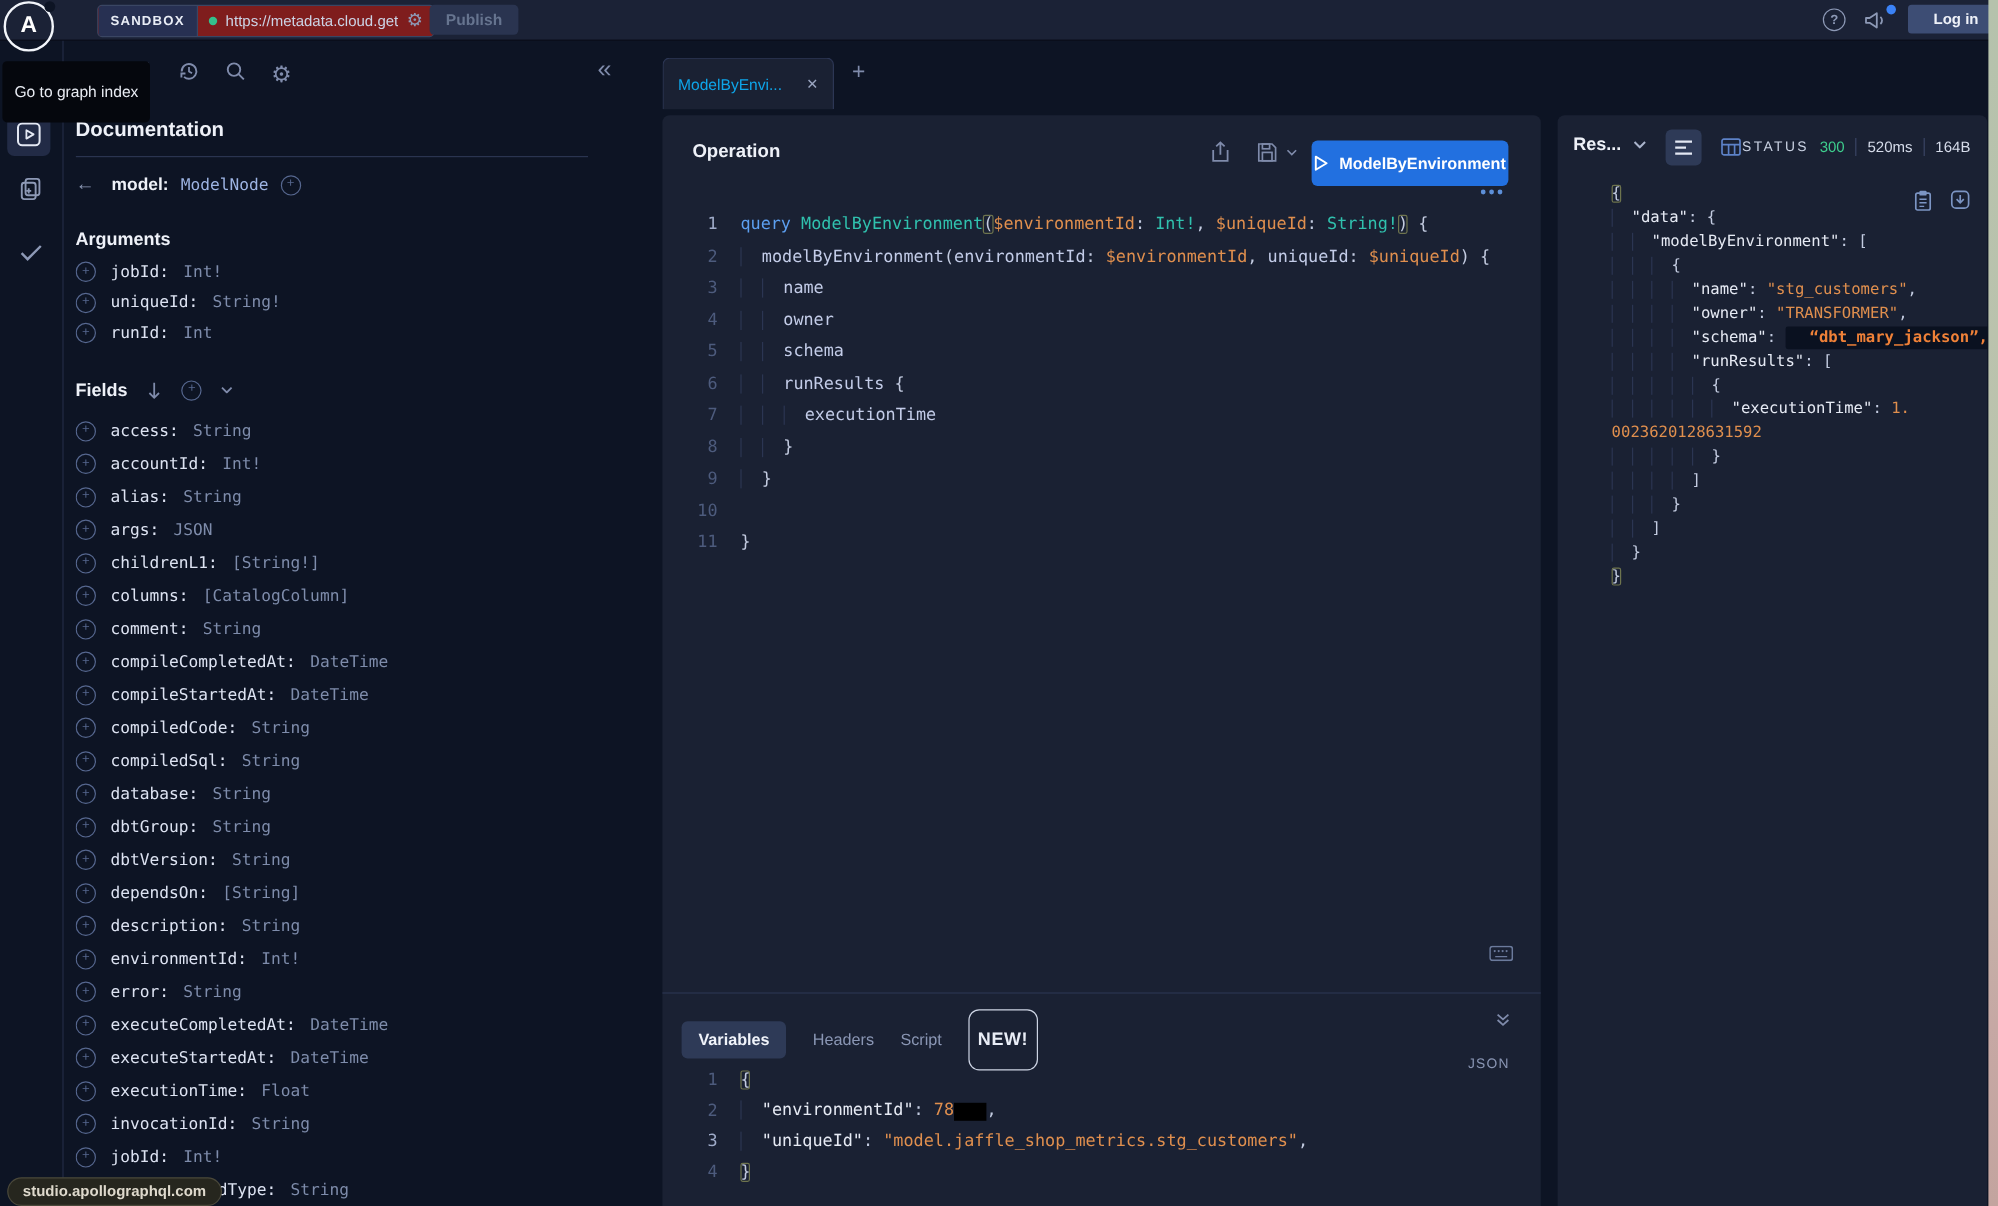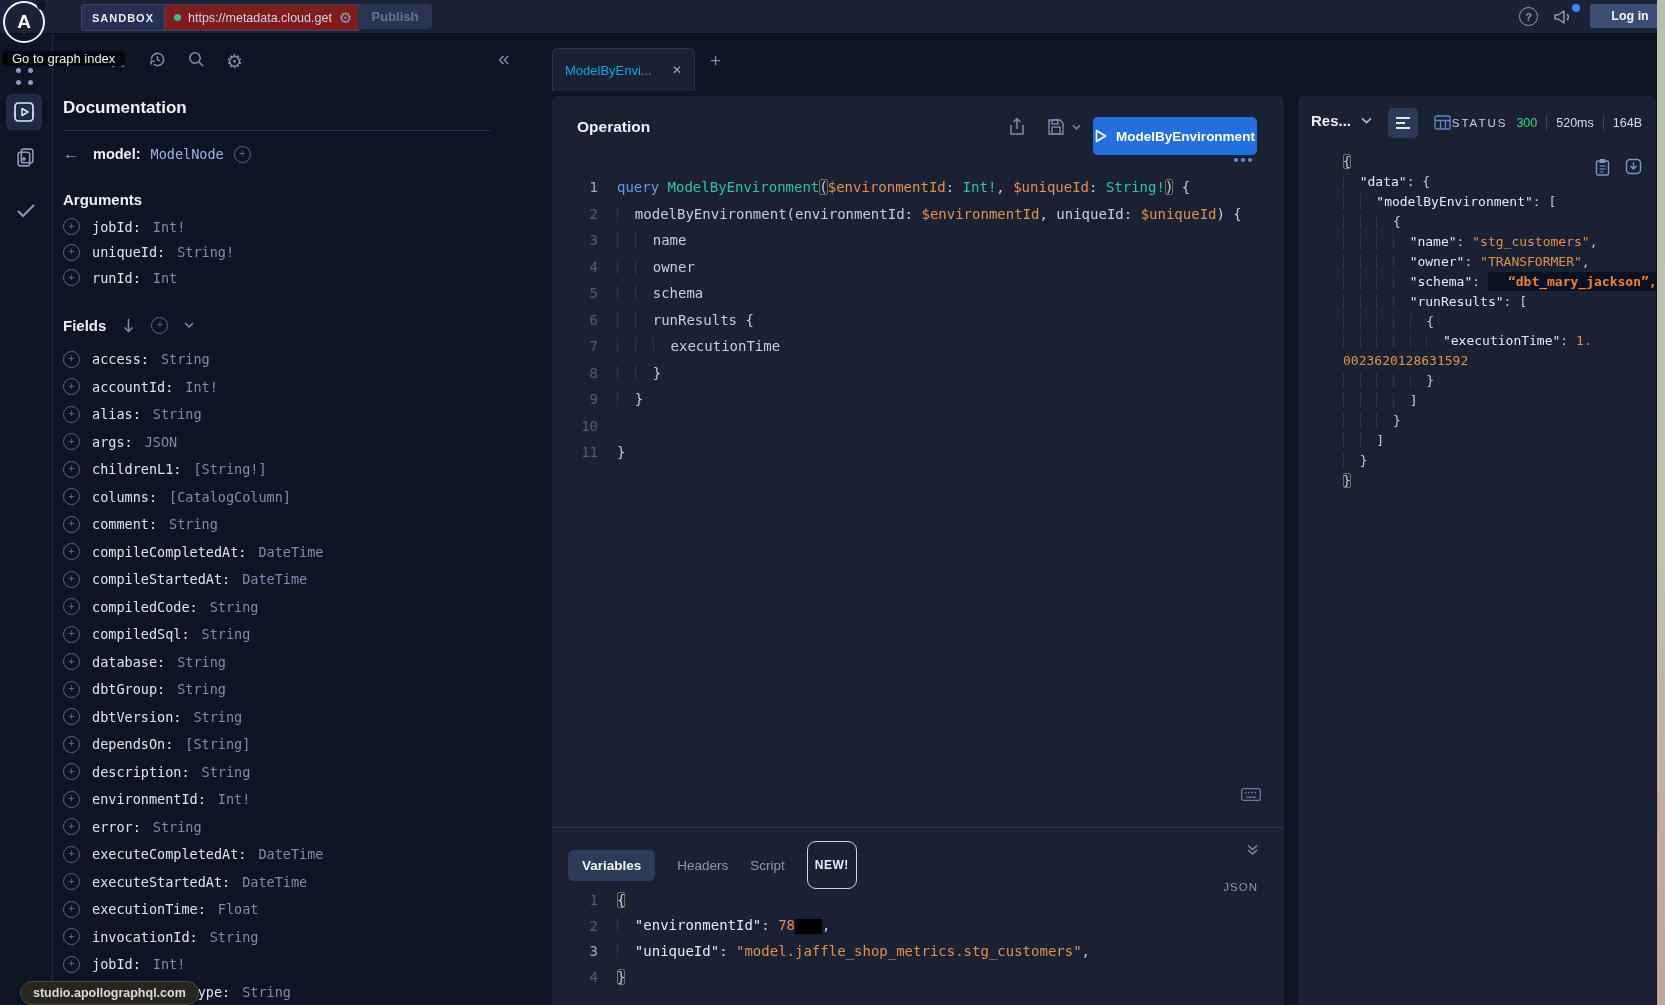--- a/index.html
+++ b/index.html
@@ -35,21 +35,21 @@
   .dots-grid i{width:5px;height:5px;border-radius:50%;background:#8d99b6;}
   .rail-active{position:absolute;left:6px;top:94px;width:36px;height:36px;background:#222b46;border-radius:6px;
     display:flex;align-items:center;justify-content:center;color:#e3e8f3;}
   .rail-item{position:absolute;left:15px;color:#8d99b6;}
 
   
   .tb-icon{position:absolute;top:50px;color:#7f8bab;}
   .collapse-icon{position:absolute;left:498px;top:46px;font-size:21px;color:#7f8bab;}
 
   
-  .tooltip{position:absolute;left:2px;top:51px;background:#05070d;border-radius:4px;padding:0 10px;
+  .tooltip{position:absolute;left:2px;top:51px;background:#05070d;border-radius:4px;padding:18px 10px;
     font-size:13px;color:#e9ecf3;z-index:9;white-space:nowrap;}
 
   
   .docs{position:absolute;left:63px;top:98px;width:427px;bottom:0;overflow:hidden;}
   .docs-title{font-size:17px;font-weight:bold;color:#eef1f8;}
   .docs-divider{margin-top:12px;height:1px;background:#2a3450;}
   .breadcrumb{margin-top:10px;height:26px;display:flex;align-items:center;gap:10px;}
   .back-arrow{color:#8d99b6;font-size:16px;}
   .bc-field{font-size:14.5px;font-weight:bold;color:#eef1f8;margin-left:4px;}
   .bc-type{font-size:13.5px;color:#9db4e3;}
@@ -110,21 +110,21 @@
   .editor-menu{position:absolute;left:682px;top:62px;display:flex;gap:3px;}
   .editor-menu i{width:4px;height:4px;border-radius:50%;background:#5d8fd8;}
   .kbd-icon{position:absolute;left:689px;top:692px;color:#6b7a9c;}
 
   
   .op-divider{position:absolute;left:0;right:0;top:731px;height:1px;background:#2a3450;}
   .var-tabs{position:absolute;left:16px;top:745px;display:flex;align-items:center;gap:22px;}
   .var-tab-active{background:#2e3a57;border-radius:5px;height:31px;display:flex;align-items:center;padding:0 14px;
     font-size:13.5px;font-weight:bold;color:#f0f3fa;}
   .var-tab{font-size:13.5px;color:#8a96b4;}
-  .new-badge{border:1.5px solid #cdd4e4;border-radius:9px;padding:16px 7px;font-size:12px;font-weight:bold;color:#e9edf6;letter-spacing:.5px;}
+  .new-badge{border:1.5px solid #cdd4e4;border-radius:9px;padding:16px 7px;font-size:15px;font-weight:bold;color:#e9edf6;letter-spacing:.5px;}
   .dbl-chev{position:absolute;left:694px;top:748px;color:#7f8bab;}
   .json-label{position:absolute;right:26px;top:785px;font-size:11.5px;letter-spacing:1px;color:#8a96b4;}
 
   
   .resp-title{position:absolute;left:13px;top:16px;font-size:15px;font-weight:bold;color:#eef1f8;display:flex;align-items:center;gap:10px;}
   .resp-title .chev{color:#aab4cc;}
   .view-chip{position:absolute;left:90px;top:12px;width:30px;height:30px;background:#2e3a57;border-radius:5px;
     display:flex;align-items:center;justify-content:center;color:#e3e8f3;}
   .table-icon{position:absolute;left:136px;top:19px;color:#5d82c8;}
   .resp-stats{position:absolute;right:14px;top:19px;display:flex;align-items:center;gap:9px;font-size:12.5px;}
@@ -132,21 +132,21 @@
   .stat-code{color:#3ecf8e;}
   .stat-val{color:#d6dcea;}
   .stat-sep{width:1px;height:15px;background:#3a4564;}
   .resp-body{position:absolute;left:26px;right:6px;top:56px;font-family:"DejaVu Sans Mono",monospace;font-size:13px;}
   .resp-body .code-line{height:19.9px;}
   .resp-float{position:absolute;color:#7c95c4;}
 
   
   .edge-strip{position:absolute;left:1657px;top:0;width:8px;height:1005px;
     background:linear-gradient(#b5c2ac,#bfc3ae 55%,#c6a8a4 85%,#c3a49f);}
-  .status-pill{position:absolute;left:20px;top:981px;height:22px;padding:0 12px;border-radius:12px;background:#26261e;
+  .status-pill{position:absolute;left:6px;top:981px;height:22px;padding:0 12px;border-radius:12px;background:#26261e;
     border:1px solid #4a483a;display:flex;align-items:center;font-size:12.5px;font-weight:bold;color:#ded9cc;z-index:10;}
   svg{display:block;}
 </style>
 </head>
 <body>
 
 <div class="screen">
 
   <div class="topbar">
     <div class="sandbox-group">

